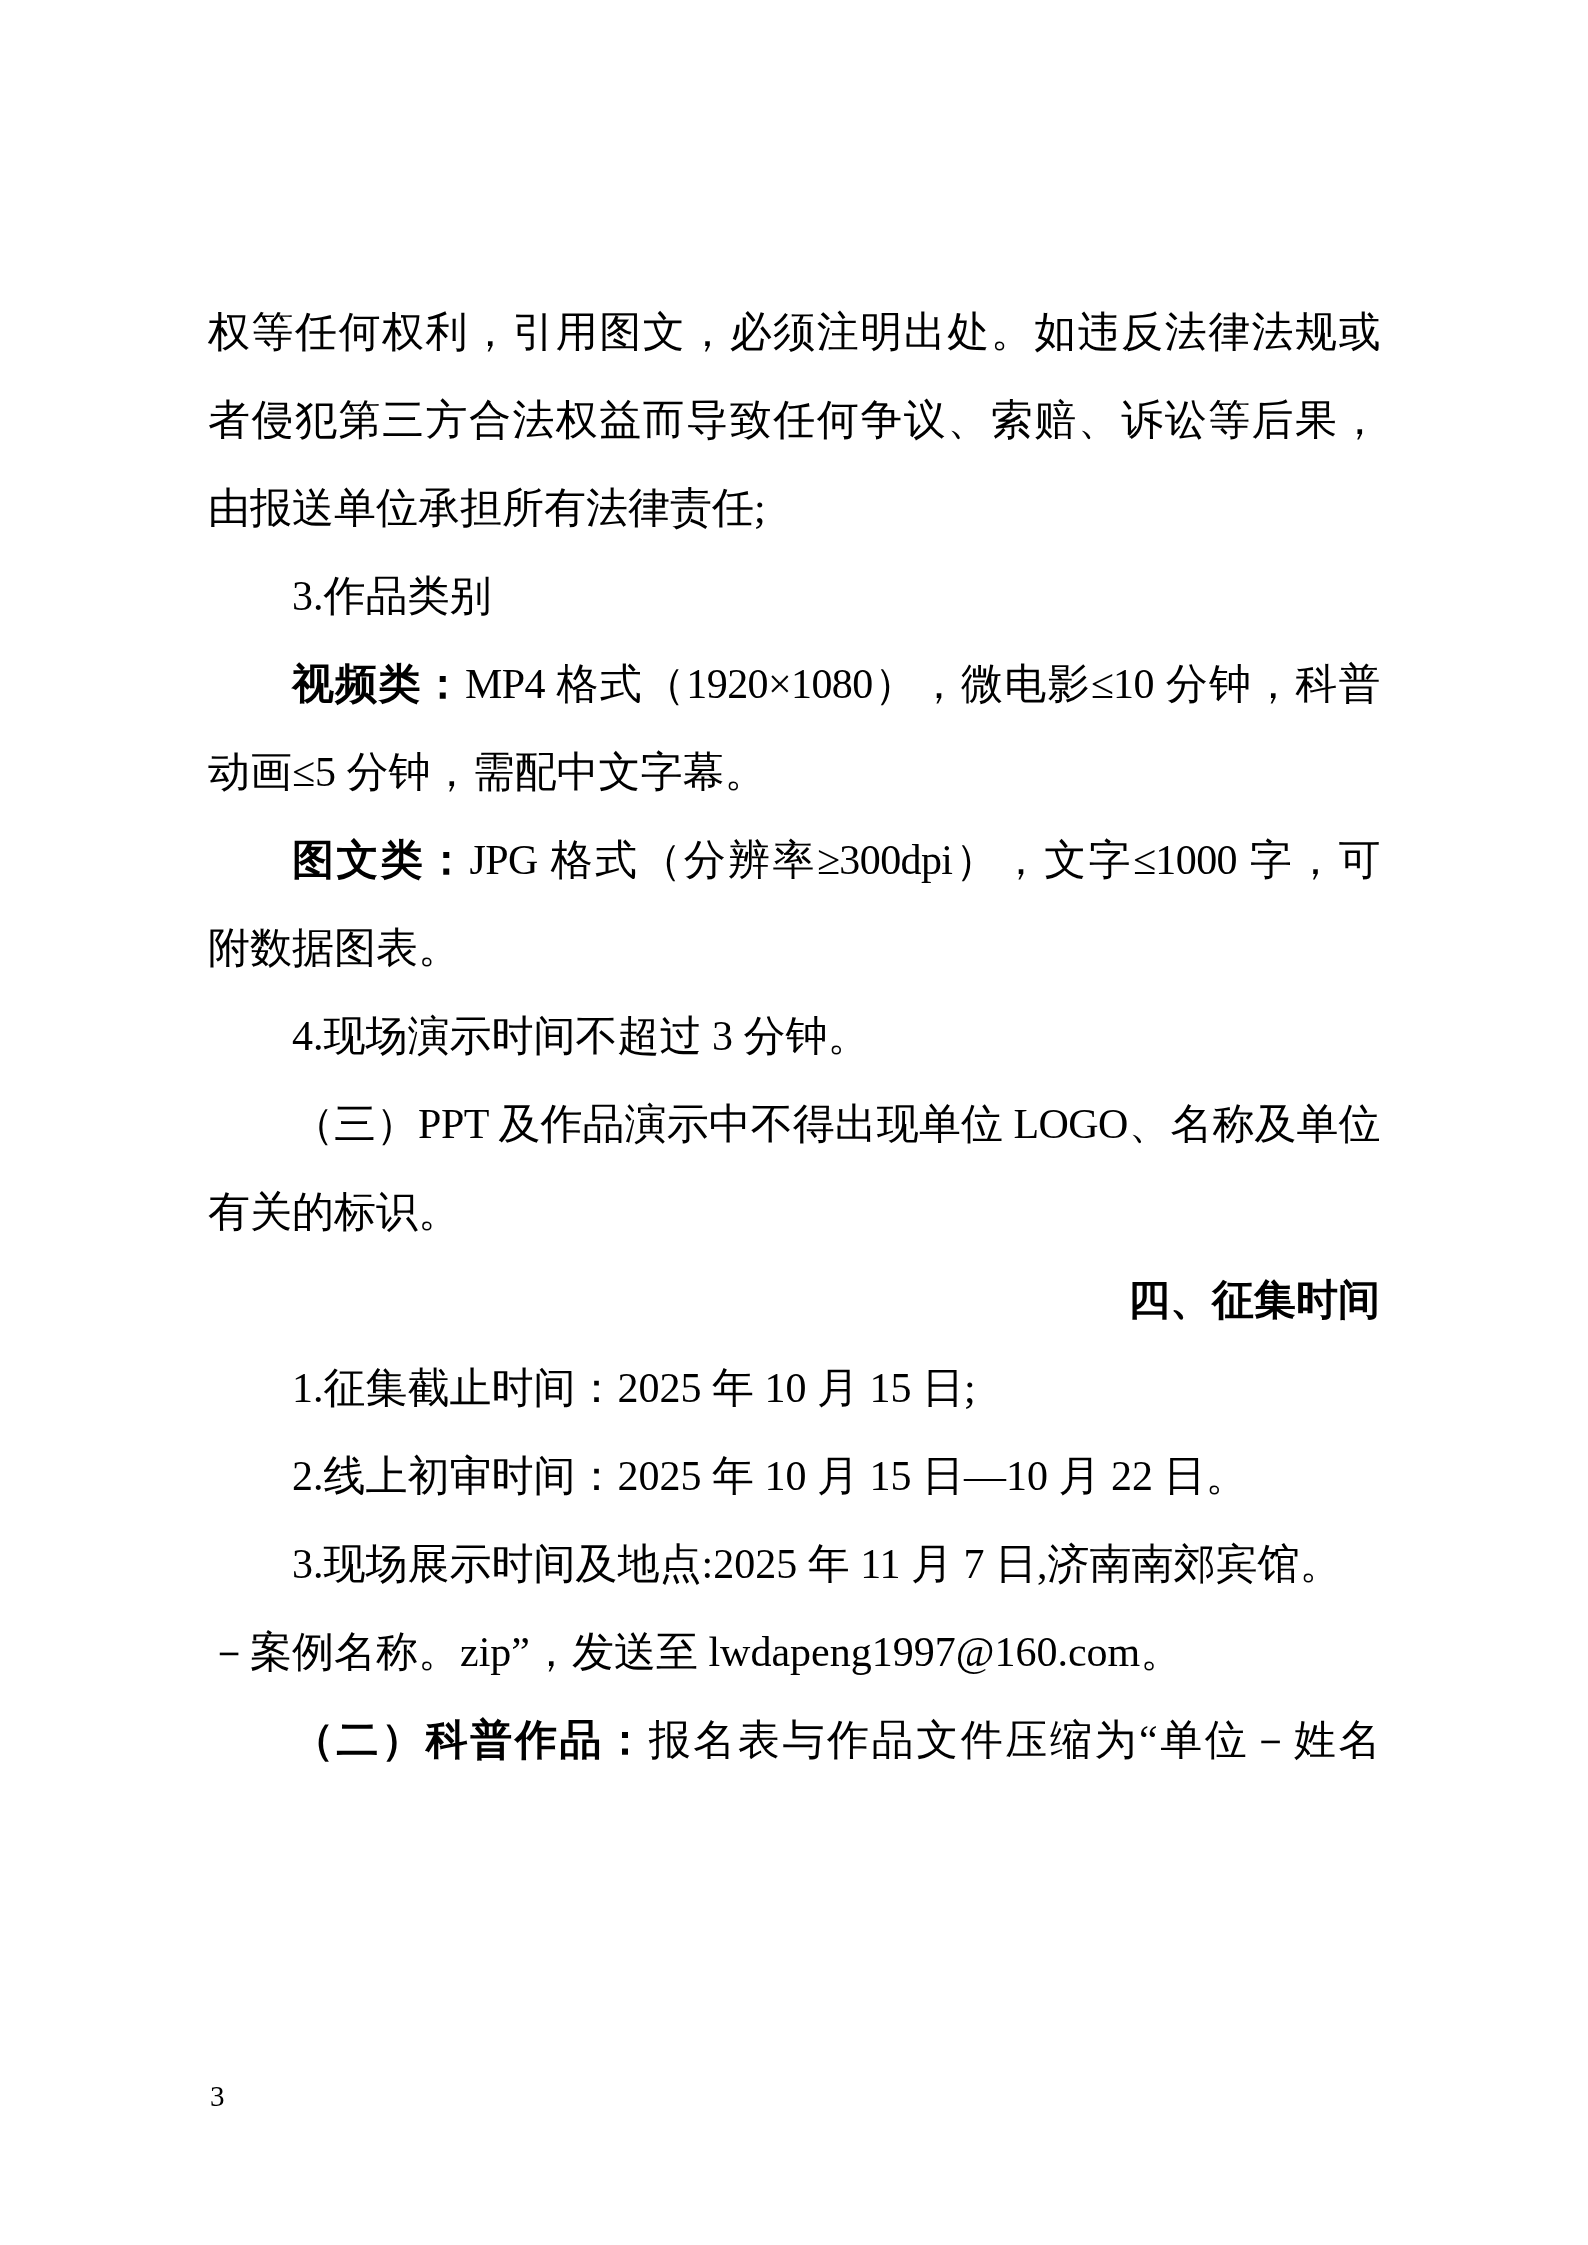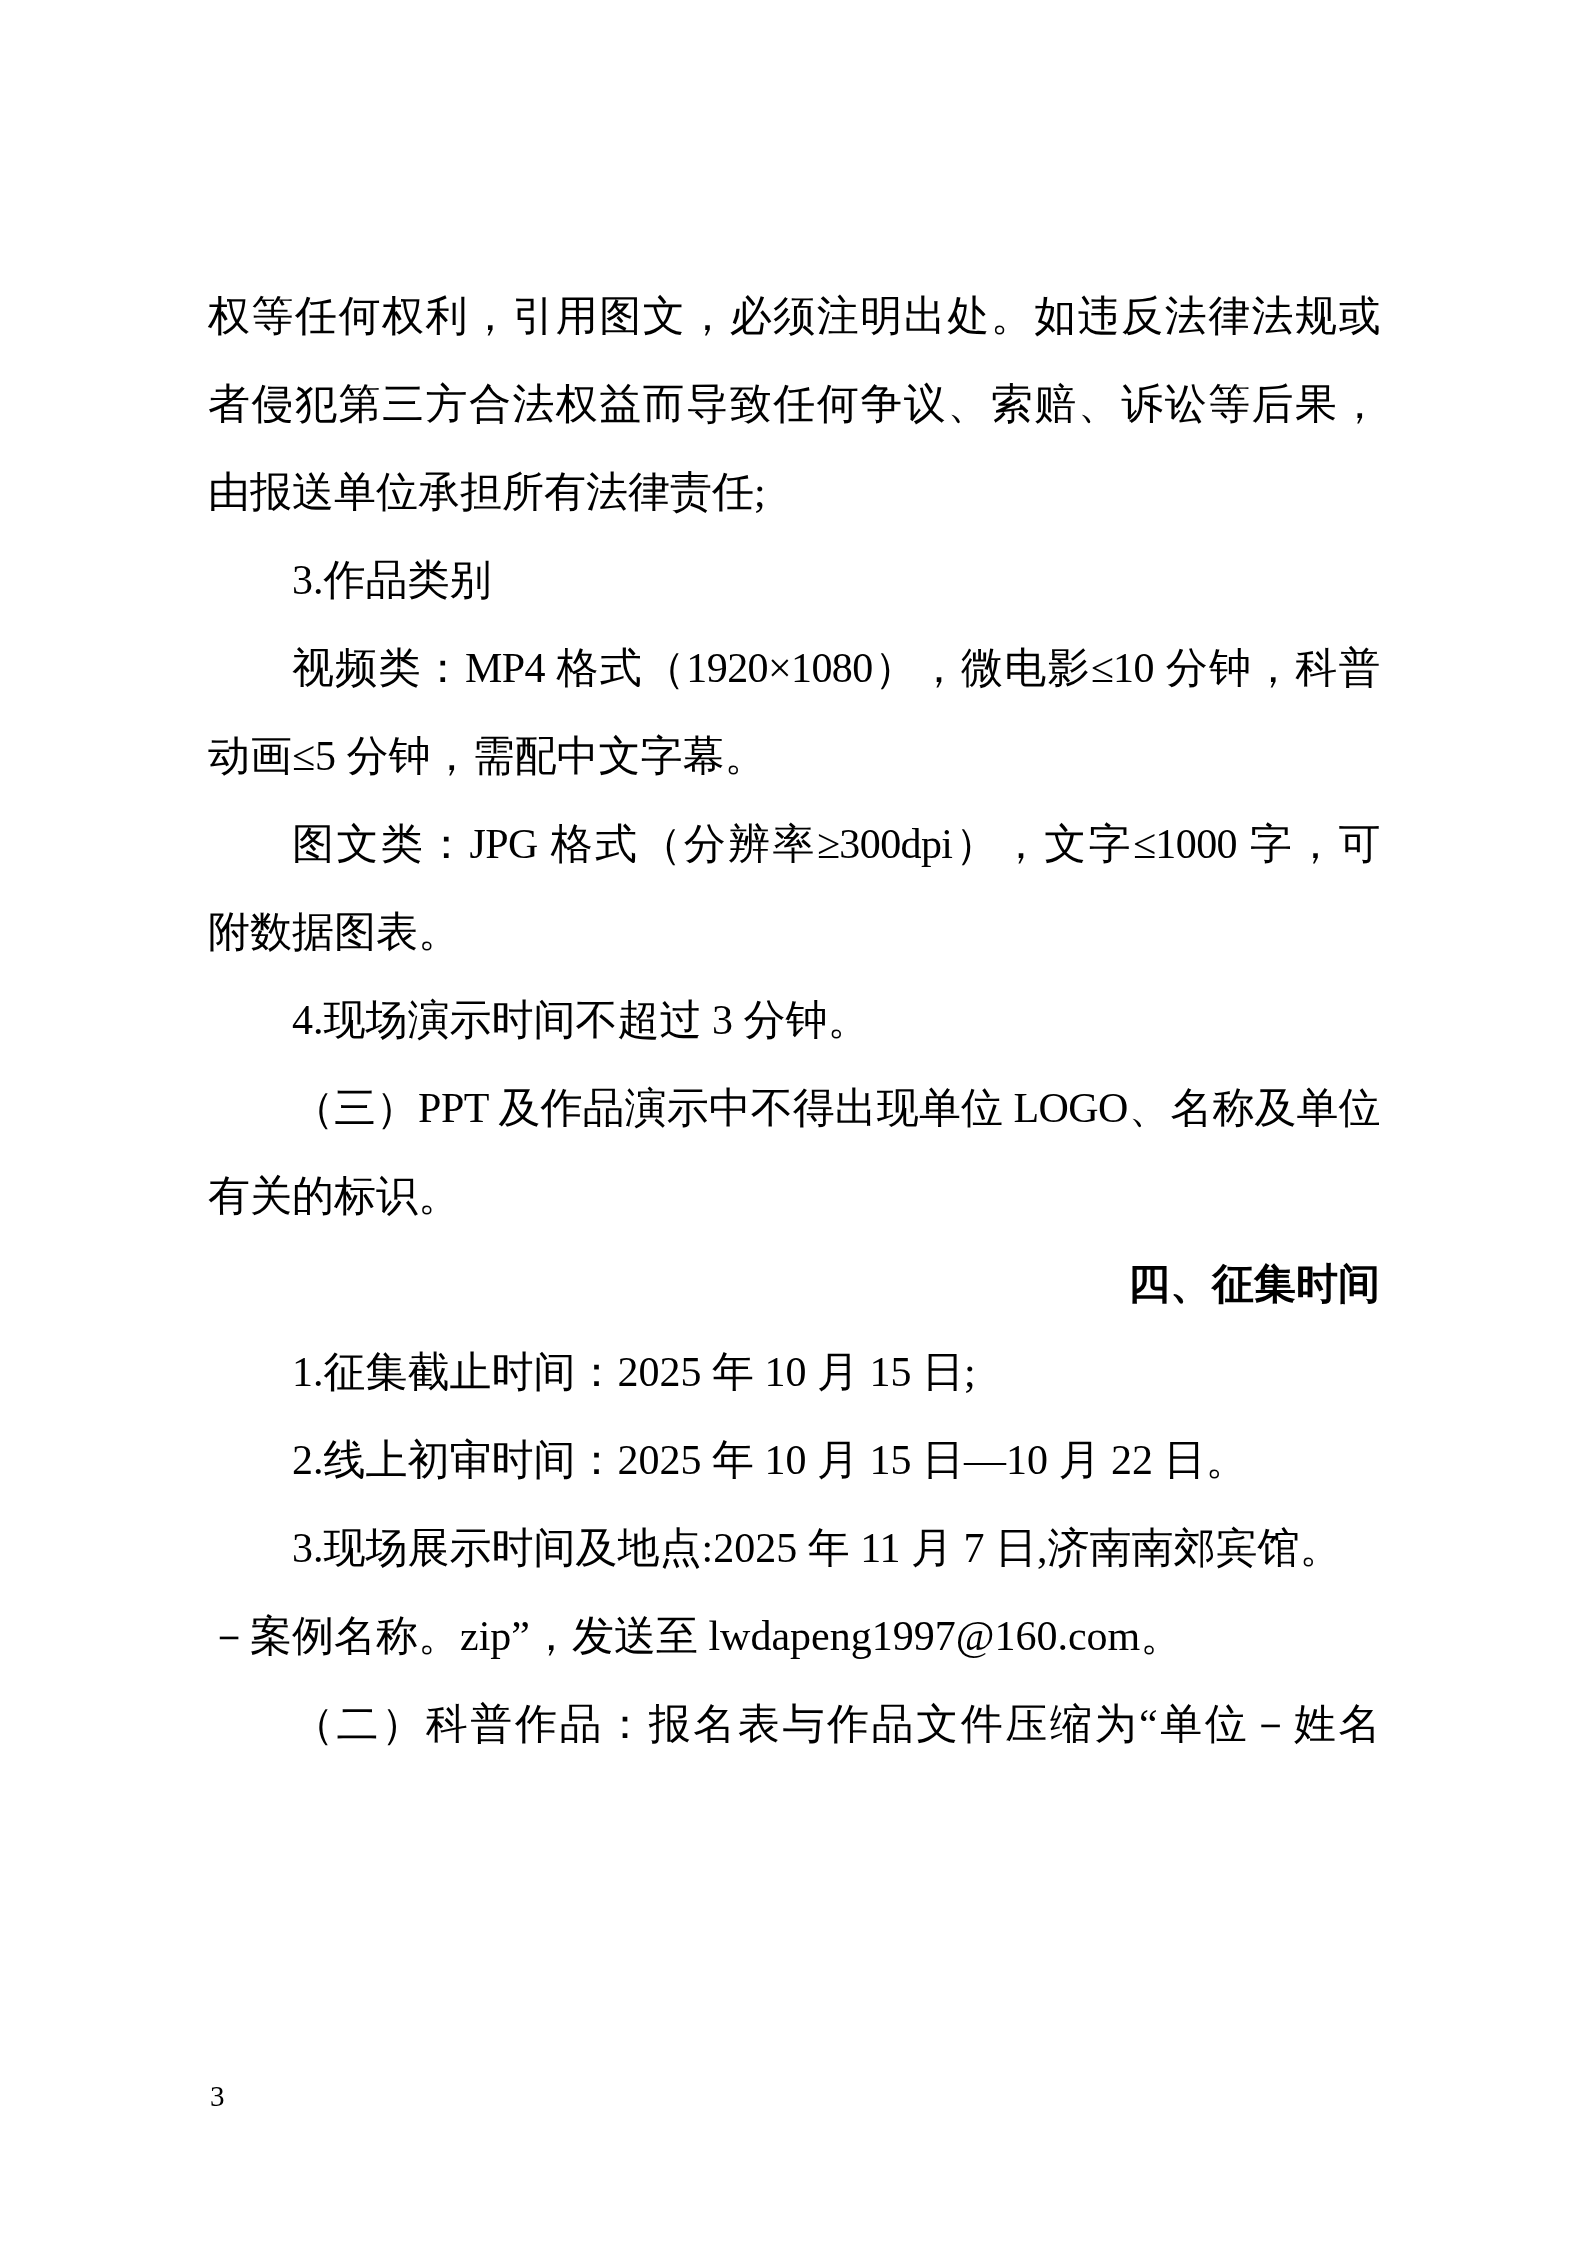--- a/index.html
+++ b/index.html
@@ -11,21 +11,21 @@
     width: 1588px;
     height: 2245px;
     position: relative;
     font-family: "Liberation Serif", "DejaVu Serif", serif;
     color: #000000;
     overflow: hidden;
   }
   .doc {
     position: absolute;
     left: 208px;
-    top: 272px;
+    top: 288px;
     width: 1172px;
   }
   .line {
     height: 88px;
     line-height: 88px;
     font-size: 42px;
     white-space: nowrap;
     text-align: left;
   }
   .line.justify {
@@ -36,21 +36,21 @@
   }
   .indent {
     text-indent: 2em;
   }
   .heading {
     font-weight: bold;
     font-family: "Liberation Sans", "DejaVu Sans", sans-serif;
     text-align: right;
   }
   .lead {
-    font-weight: normal;
+    font-weight: bold;
     font-family: "Liberation Sans", "DejaVu Sans", sans-serif;
   }
   .pagenum {
     position: absolute;
     left: 210px;
     top: 2082px;
     font-size: 29px;
     line-height: 29px;
     font-family: "Liberation Serif", "DejaVu Serif", serif;
   }

